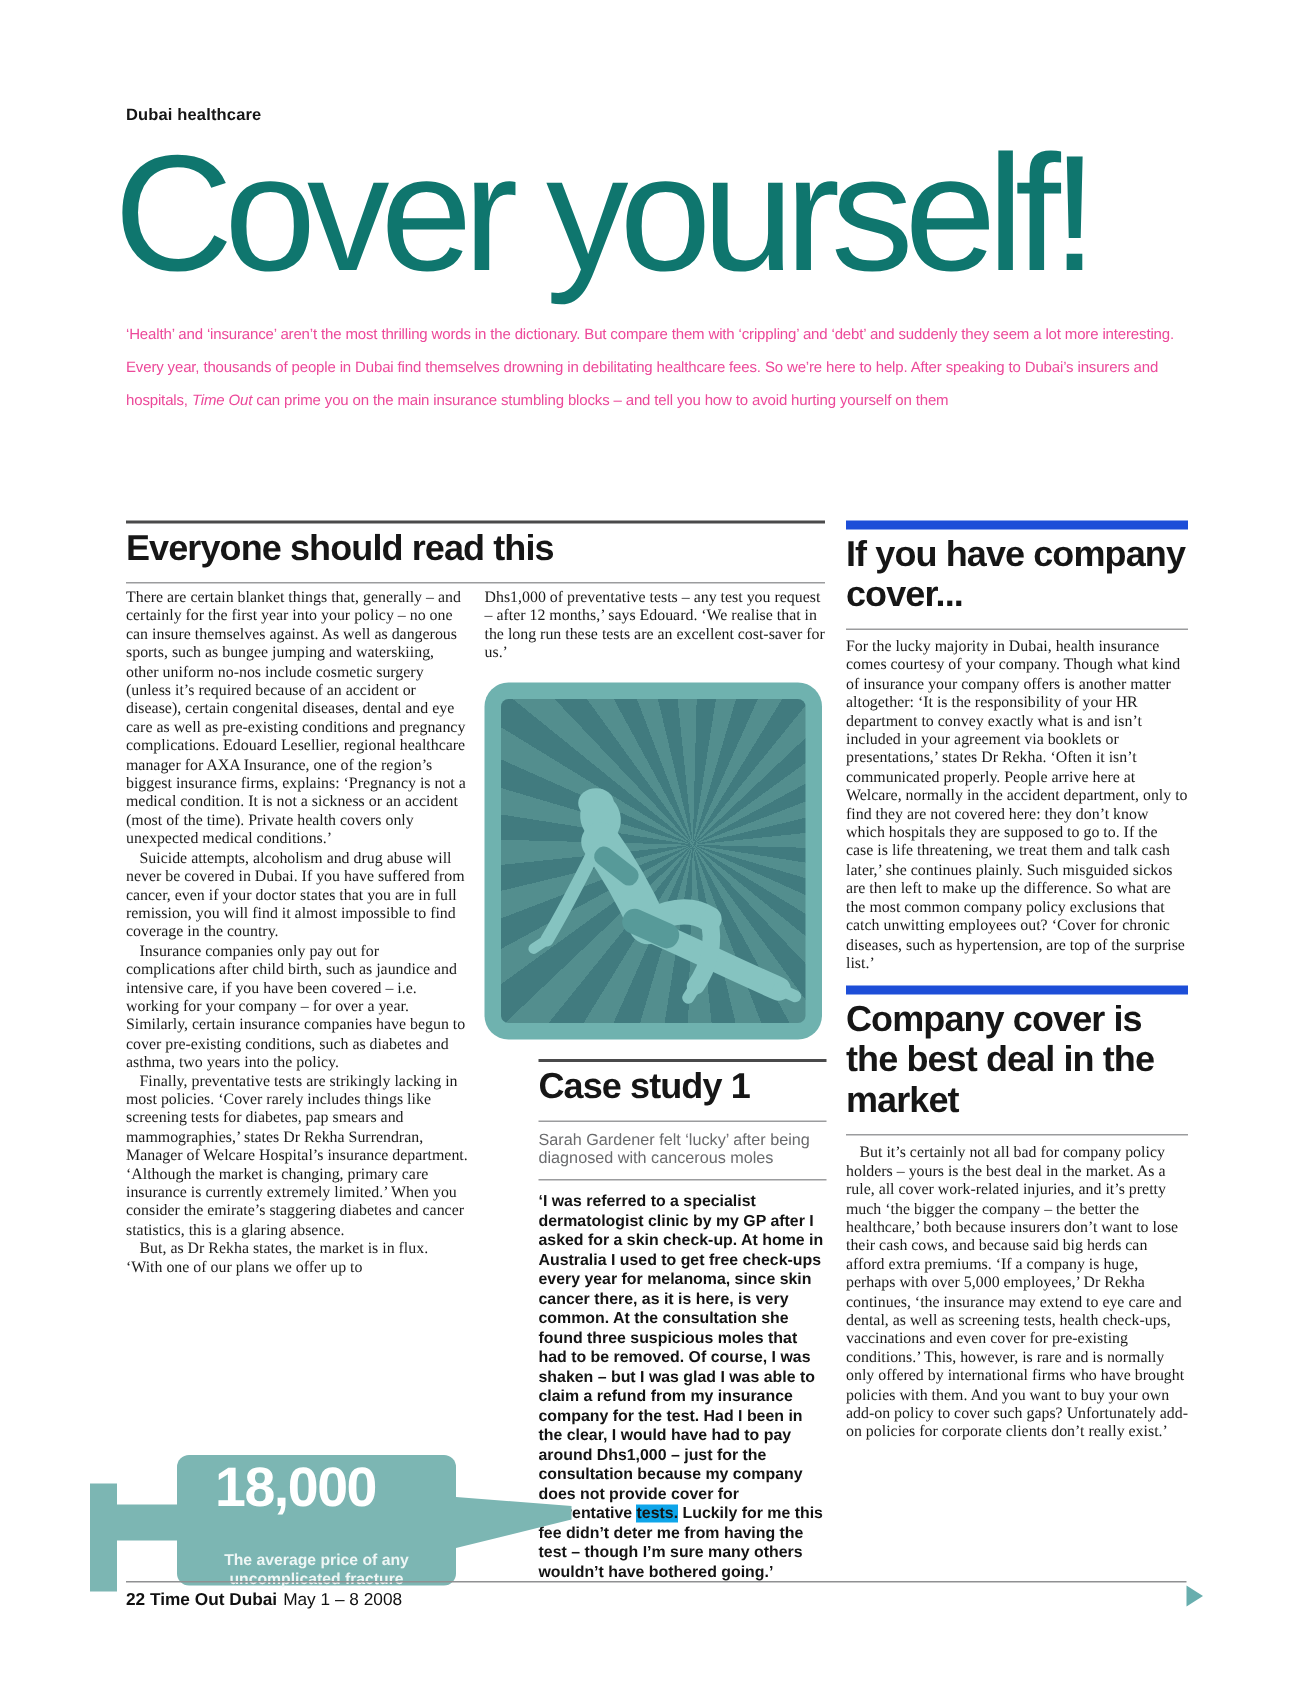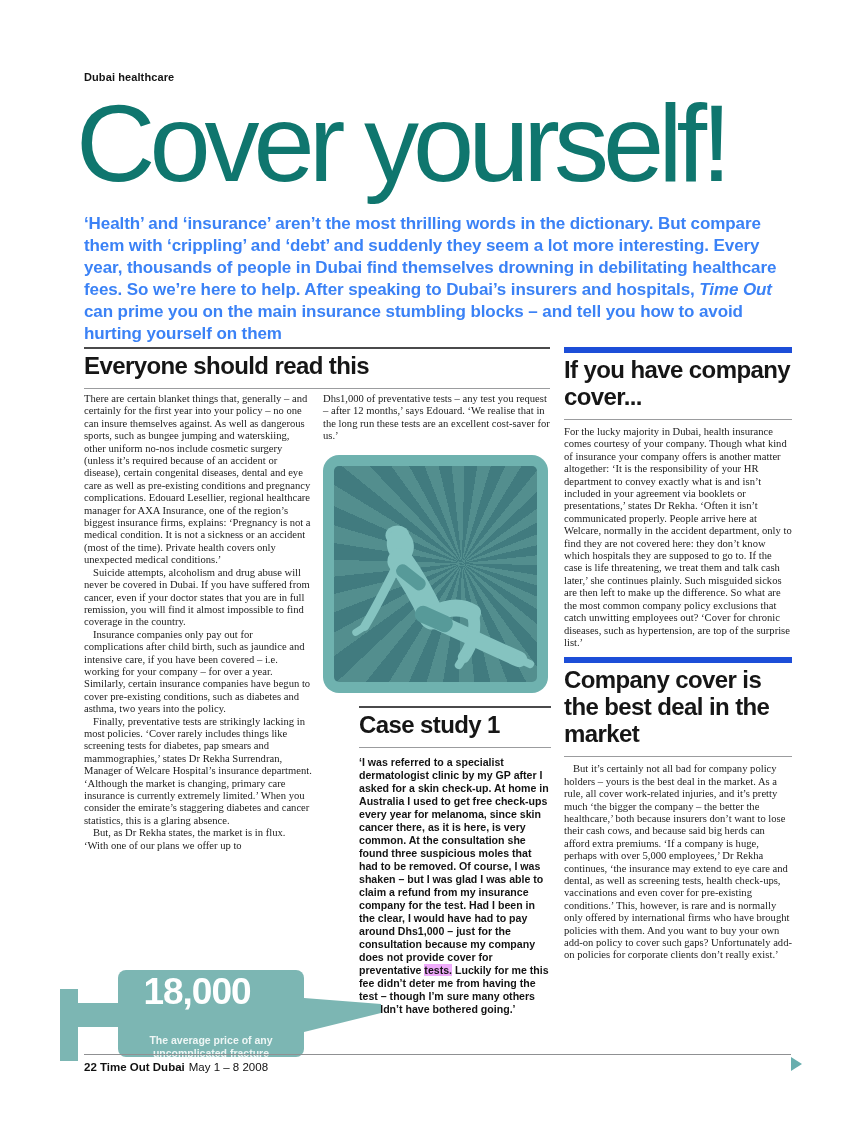--- a/index.html
+++ b/index.html
@@ -6,22 +6,22 @@
   * { margin:0; padding:0; box-sizing:border-box; }
   html,body { background:#ffffff; }
   body { width:860px; height:1128px; position:relative; font-family:"Liberation Sans", sans-serif; }
   .page { position:absolute; left:0; top:0; width:860px; height:1128px; background:#fff; overflow:hidden; }
 
   .kicker { position:absolute; left:84px; top:71px; font-size:11px; font-weight:bold; color:#151515; letter-spacing:0.1px; }
 
   .headline { position:absolute; left:76px; top:88px; width:760px; font-size:110px; line-height:1.0;
               font-weight:normal; letter-spacing:-6px; color:#0f766e; white-space:nowrap; }
 
-  .intro { position:absolute; left:84px; top:213px; width:708px; font-size:17px; line-height:22px;
-           color:#3b82f6; letter-spacing:-0.1px; font-weight:700; }
+  .intro { position:absolute; left:84px; top:213px; width:708px; font-size:10px; line-height:22px;
+           color:#ec4899; letter-spacing:-0.1px; font-weight:400; }
 
   
   .band { position:absolute; left:84px; top:347px; width:466px; border-top:2px solid #4a4a4b; border-bottom:1px solid #9b9c9e; }
   .band h2 { font-size:24px; letter-spacing:-0.6px; font-weight:bold; color:#161616; padding:3px 0 8px 0; }
 
   .col { position:absolute; width:228px; }
   .col-left  { left:84px;  top:393px; }
   .col-mid   { left:323px; top:393px; }
   .col-right { left:564px; top:347px; }
 
@@ -39,21 +39,21 @@
   .burst { width:100%; height:100%; border-radius:5px; overflow:hidden;
            background: repeating-conic-gradient(from -6deg at 63% 45%, #538e8e 0deg 7.5deg, #417b7f 7.5deg 15deg); }
   .burst svg { display:block; width:100%; height:100%; }
 
   
   .case { margin-top:13px;margin-left:36px; }
   .case .head-rule { border-top:2px solid #4a4a4b; }
   .case h3 { font-size:24px; letter-spacing:-0.6px; font-weight:bold; color:#161616; padding:3px 0 8px 0; border-bottom:1px solid #9b9c9e; }
   .standfirst { font-size:10.8px; line-height:12px; color:#6a6b6d; padding:6px 0 8px 0; border-bottom:1px solid #9b9c9e; }
   .case-body { margin-top:8px; font-size:10.6px; line-height:13px; font-weight:bold; color:#141414; letter-spacing:0; }
-  .case-body .hl { background:#f0abfc; }
+  .case-body .hl { background:#0ea5e9; }
 
   
   .syringe { position:absolute; left:60px; top:965px; width:335px; height:102px; }
   .syringe svg { position:absolute; left:0; top:0; width:335px; height:102px; }
   .info-value { position:absolute; left:58px; top:8px; width:158px; text-align:center;
                 font-size:37px; font-weight:bold; letter-spacing:-1px; color:#ffffff; line-height:1; }
   .info-caption { position:absolute; left:58px; top:48px; width:186px; text-align:center;
                   font-size:10.5px; line-height:13px; font-weight:bold; color:#eef6f5;margin-top:21px; }
 
   .foot-rule { position:absolute; left:84px; top:1054px; width:707px; height:1px; background:#8f9092; }
@@ -113,20 +113,21 @@
             <rect x="60" y="106" width="34" height="13" rx="6" transform="rotate(38 77 112)"></rect>
             <rect x="80" y="146" width="40" height="17" rx="8" transform="rotate(24 100 154)"></rect>
           </g>
         </svg>
       </div>
     </div>
 
     <div class="case">
       <div class="head-rule"></div>
       <h3>Case study 1</h3>
+      <div class="standfirst">Sarah Gardener felt ‘lucky’ after being diagnosed with cancerous moles</div>
       <p class="case-body">‘I was referred to a specialist dermatologist clinic by my GP after I asked for a skin check-up. At home in Australia I used to get free check-ups every year for melanoma, since skin cancer there, as it is here, is very common. At the consultation she found three suspicious moles that had to be removed. Of course, I was shaken – but I was glad I was able to claim a refund from my insurance company for the test. Had I been in the clear, I would have had to pay around Dhs1,000 – just for the consultation because my company does not provide cover for preventative <span class="hl">tests.</span> Luckily for me this fee didn’t deter me from having the test – though I’m sure many others wouldn’t have bothered going.’</p>
     </div>
   </div>
 
   <div class="col col-right">
     <div class="subhead">
       <h2>If you have company cover...</h2>
     </div>
     <div class="serif">
       <p>For the lucky majority in Dubai, health insurance comes courtesy of your company. Though what kind of insurance your company offers is another matter altogether: ‘It is the responsibility of your HR department to convey exactly what is and isn’t included in your agreement via booklets or presentations,’ states Dr Rekha. ‘Often it isn’t communicated properly. People arrive here at Welcare, normally in the accident department, only to find they are not covered here: they don’t know which hospitals they are supposed to go to. If the case is life threatening, we treat them and talk cash later,’ she continues plainly. Such misguided sickos are then left to make up the difference. So what are the most common company policy exclusions that catch unwitting employees out? ‘Cover for chronic diseases, such as hypertension, are top of the surprise list.’</p>

